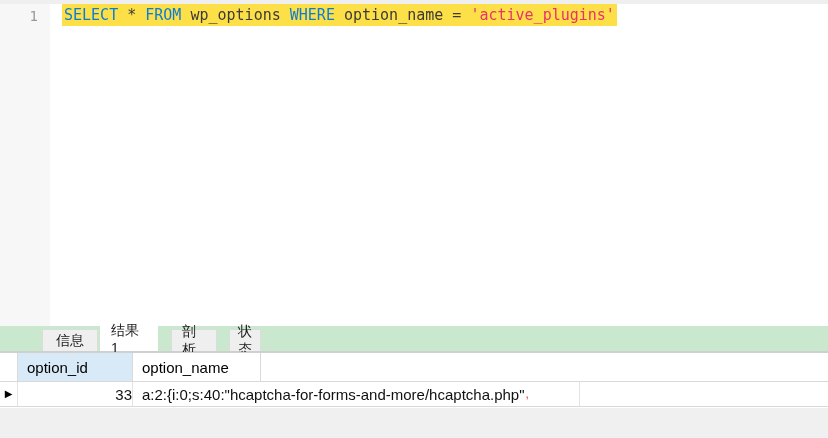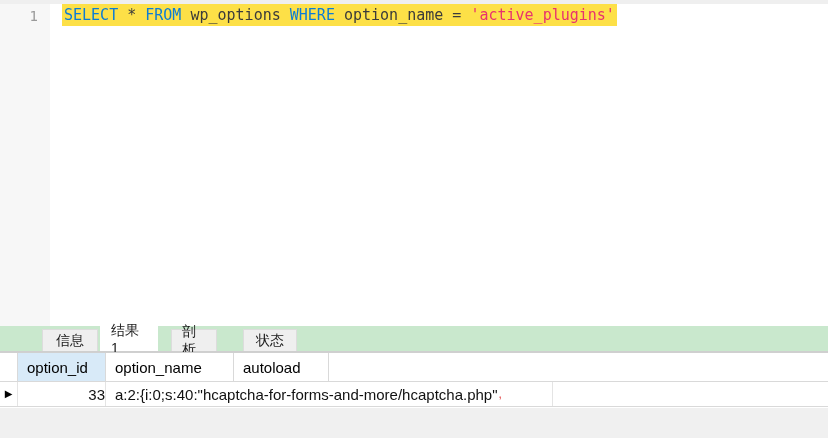--- a/index.html
+++ b/index.html
@@ -35,38 +35,38 @@
   }
   .tab {
     height: 22px; display: flex; align-items: center; justify-content: center;
     background: #efefef; border: 1px solid #dcdcdc; border-bottom: none;
     font-size: 14px; color: #1a1a1a; padding: 0 10px; cursor: default;
   }
   .tab.active { height: 25px; background: #ffffff; border-color: #ffffff; font-size: 14px; }
   .tab-xinxi  { margin-left: 2px; width: 56px; }
   .tab-jieguo { margin-left: 2px; width: 58px; }
   .tab-pouxi  { margin-left: 13px; width: 46px; }
-  .tab-zhuangtai { margin-left: 26px; width: 54px; }
+  .tab-zhuangtai { margin-left: 12px; width: 32px; }
 
   
   .grid { position: absolute; left: 0; top: 352px; width: 828px; }
   .grid-header {
     display: flex; height: 30px; background: #ffffff;
     border-top: 1px solid #d0d0d0; border-bottom: 1px solid #d9d9d9;
     font-size: 15px; color: #000000;
   }
   .grid-header .cell { display: flex; align-items: center; border-right: 1px solid #d9d9d9; padding-left: 9px; overflow: hidden; white-space: nowrap; }
   .grid-row {
     display: flex; height: 25px; background: #ffffff;
     border-bottom: 1px solid #d9d9d9; font-size: 15px; color: #111111;
   }
   .grid-row .cell { display: flex; align-items: center; border-right: 1px solid #e4e4e4; padding-left: 9px; overflow: hidden; white-space: nowrap; }
 
   .col-sel   { width: 18px;  padding-left: 0 !important; justify-content: center; }
-  .col-id    { width: 88px;  }
+  .col-id    { width: 115px;  }
   .col-name  { width: 128px; }
   .col-value { width: 447px; }
   .col-auto  { width: 95px;  }
   .col-fill  { flex: 1; border-right: none !important; }
 
   .grid-header .col-id { background: #d8eaf8; }
   .grid-row .col-id { justify-content: flex-end; padding-left: 0 !important; }
 
   .row-marker { font-size: 10px; color: #000000; line-height: 1; }
   .trunc-mark { color: #e03c3c; font-size: 12px; margin-left: 1px; }
@@ -101,21 +101,20 @@
     <div class="tab tab-zhuangtai">
       <span>状态</span>
     </div>
   </div>
 
   <div class="grid">
     <div class="grid-header">
       <div class="cell col-sel"></div>
       <div class="cell col-id">option_id</div>
       <div class="cell col-name">option_name</div>
-      <div class="cell col-auto">autoload</div>
       <div class="cell col-fill"></div>
     </div>
 
     <div class="grid-row">
       <div class="cell col-sel">
         <span class="row-marker">▶</span>
       </div>
       <div class="cell col-id">33</div>
       <div class="cell col-value">
         <span>a:2:{i:0;s:40:"hcaptcha-for-forms-and-more/hcaptcha.php"</span>

